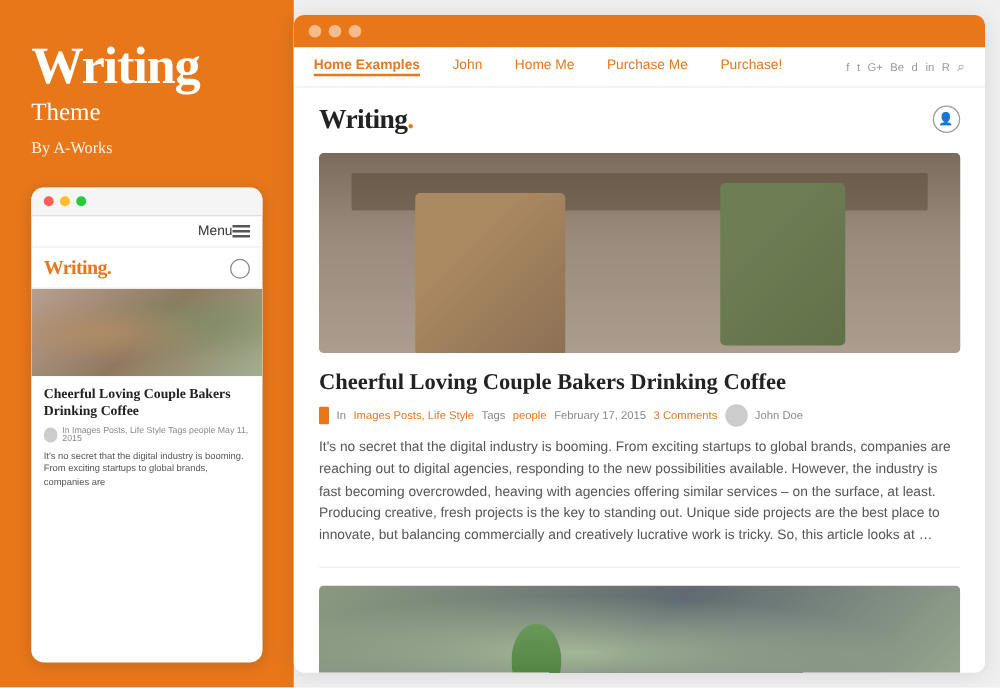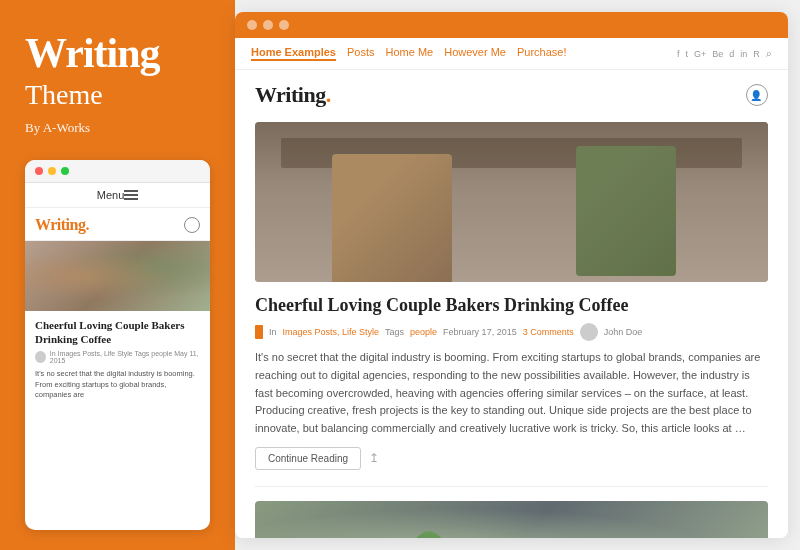--- a/index.html
+++ b/index.html
@@ -23,21 +23,21 @@
       flex-direction: column;
       gap: 0;
     }
     .left-title {
       font-size: 42px;
       font-weight: 900;
       line-height: 1.1;
       letter-spacing: -1px;
     }
     .left-subtitle {
-      font-size: 28px;
+      font-size: 20px;
       font-weight: 300;
       line-height: 1.2;
       margin-top: 2px;
     }
     .left-byline {
       font-size: 13px;
       font-weight: 400;
       margin-top: 8px;
       opacity: 0.9;
     }
@@ -65,21 +65,21 @@
       border-radius: 50%;
       background: #ccc;
     }
     .mobile-dot:nth-child(1) { background: #ff5f57; }
     .mobile-dot:nth-child(2) { background: #ffbd2e; }
     .mobile-dot:nth-child(3) { background: #28ca41; }
     .mobile-nav-bar {
       padding: 6px 10px;
       display: flex;
       align-items: center;
-      justify-content: center;
+      justify-content: flex-end;
       border-bottom: 1px solid #eee;
     }
     .mobile-menu-label {
       font-family: Arial, sans-serif;
       font-size: 11px;
       color: #333;
     }
     .hamburger-icon {
       display: flex;
       flex-direction: column;
@@ -193,21 +193,21 @@
     .site-nav {
       padding: 8px 16px;
       display: flex;
       align-items: center;
       justify-content: space-between;
       border-bottom: 1px solid #eee;
       background: white;
     }
     .site-nav-links {
       display: flex;
-      gap: 11px;
+      gap: 26px;
     }
     .site-nav-link {
       font-family: Arial, sans-serif;
       font-size: 11px;
       color: #E8771A;
       text-decoration: none;
       cursor: pointer;
     }
     .site-nav-link:first-child {
       font-weight: 700;
@@ -464,23 +464,23 @@
 <div class="right-panel">
   <div class="browser-bar">
     <div class="browser-dot"></div>
     <div class="browser-dot"></div>
     <div class="browser-dot"></div>
   </div>
 
   <div class="site-nav">
     <div class="site-nav-links">
       <a class="site-nav-link">Home Examples</a>
-      <a class="site-nav-link">Posts</a>
+      <a class="site-nav-link">John</a>
       <a class="site-nav-link">Home Me</a>
-      <a class="site-nav-link">However Me</a>
+      <a class="site-nav-link">Purchase Me</a>
       <a class="site-nav-link">Purchase!</a>
     </div>
     <div class="site-nav-social">
       <span class="social-icon">f</span>
       <span class="social-icon">t</span>
       <span class="social-icon">G+</span>
       <span class="social-icon">Be</span>
       <span class="social-icon">d</span>
       <span class="social-icon">in</span>
       <span class="social-icon">R</span>
@@ -515,24 +515,20 @@
         <span>Tags</span>
         <a class="meta-link">people</a>
         <span>February 17, 2015</span>
         <a class="meta-link">3 Comments</a>
         <div class="meta-avatar"></div>
         <span>John Doe</span>
       </div>
 
       <p class="article-excerpt">It's no secret that the digital industry is booming. From exciting startups to global brands, companies are reaching out to digital agencies, responding to the new possibilities available. However, the industry is fast becoming overcrowded, heaving with agencies offering similar services – on the surface, at least. Producing creative, fresh projects is the key to standing out. Unique side projects are the best place to innovate, but balancing commercially and creatively lucrative work is tricky. So, this article looks at …</p>
 
-      <div class="read-more-row">
-        <button class="read-more-btn">Continue Reading</button>
-        <span class="share-icon">↥</span>
-      </div>
     </div>
 
     <div class="article-card-2">
       <div class="article-hero-2">
         <div class="article-hero-2-inner">
           <div class="plant-shape"></div>
 
         </div>
       </div>
     </div>

